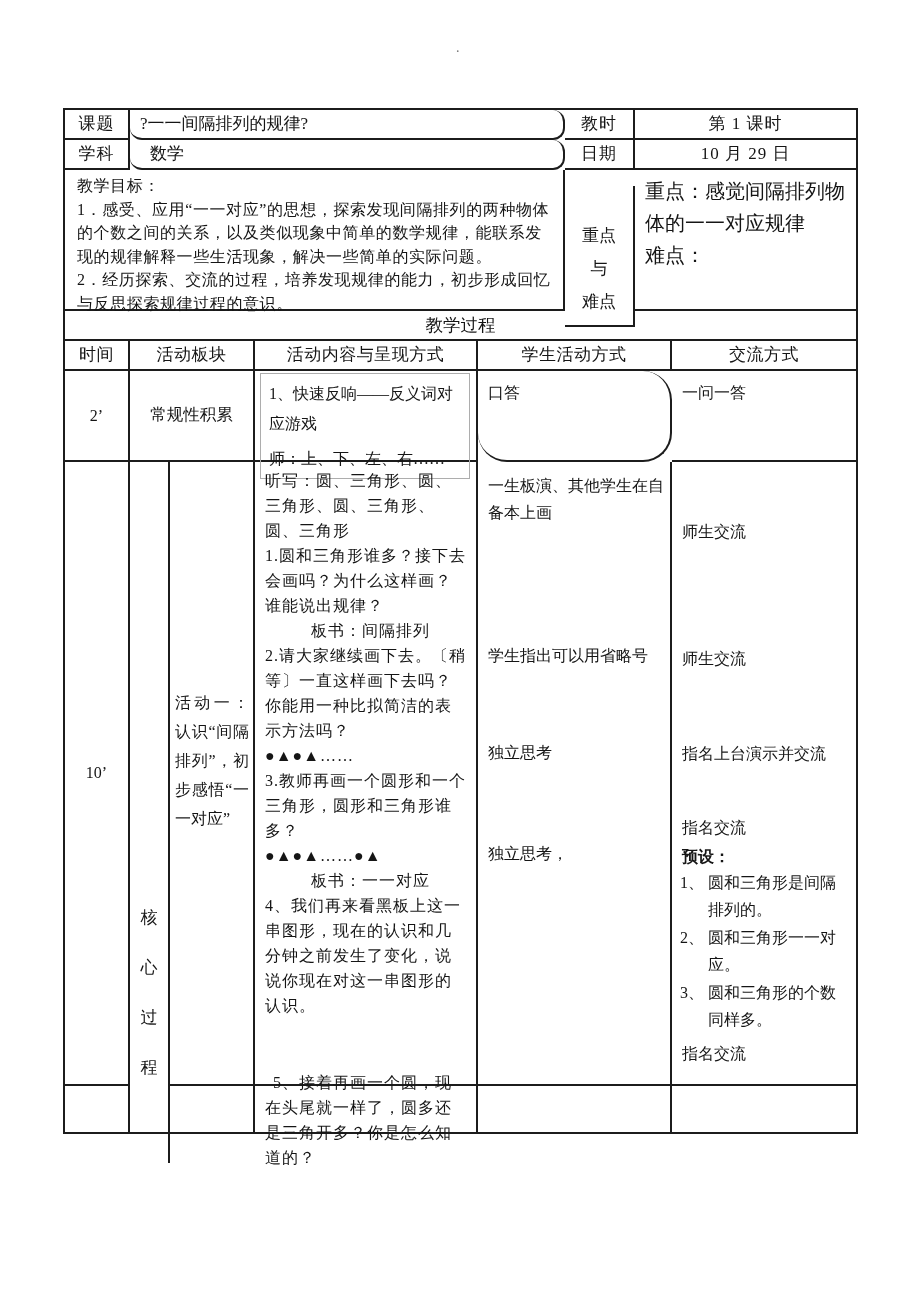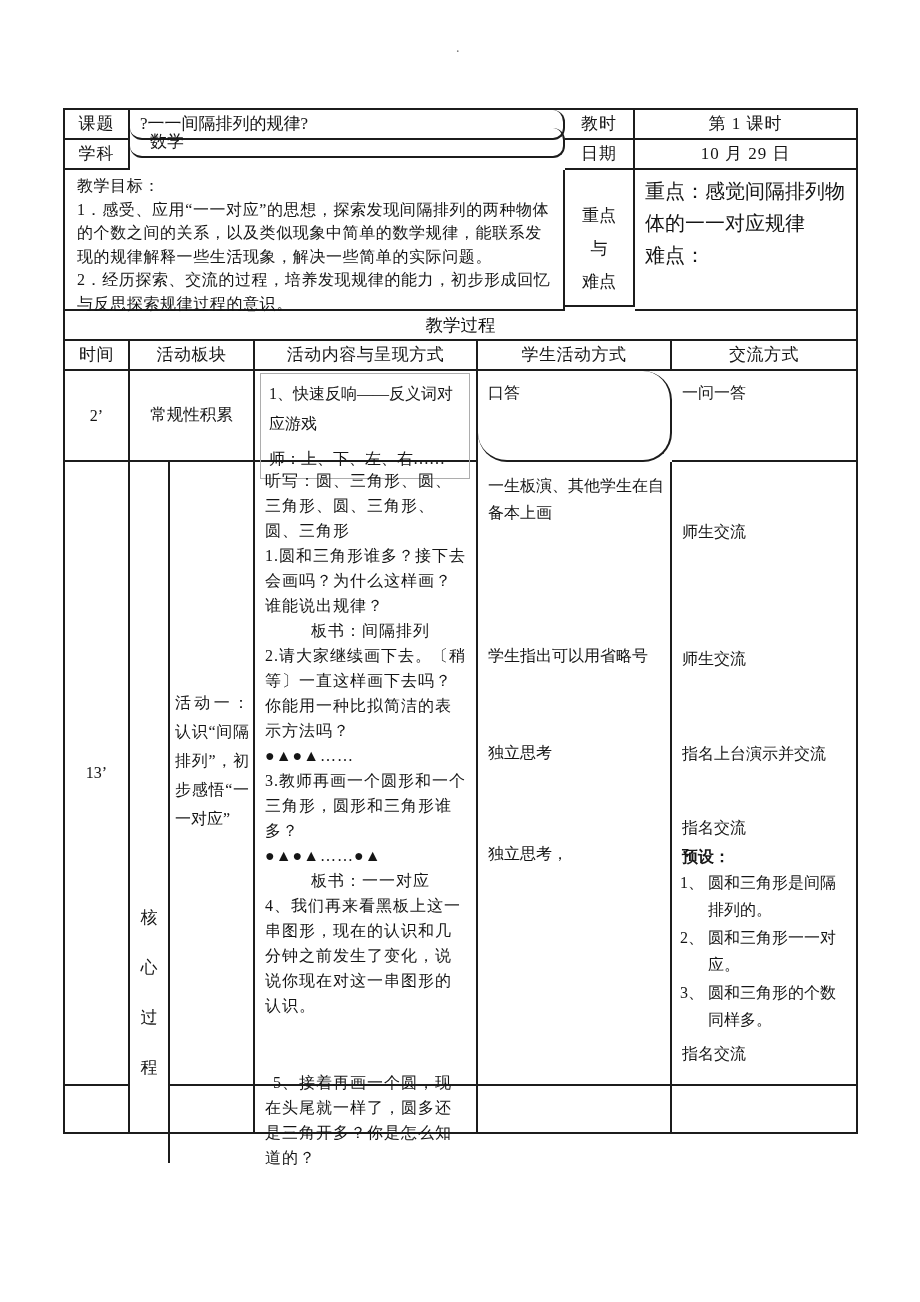--- a/index.html
+++ b/index.html
@@ -14,27 +14,27 @@
   .nr{border-right:none;}
   .cc{display:flex;align-items:center;justify-content:center;text-align:right;}
   .lbl{font-size:17px;letter-spacing:1px;}
   .val{display:flex;align-items:center;padding-left:10px;font-size:17px;border-radius:12px;}
   
   .a1{left:0;top:0;width:65px;height:30px;}
   .a2{left:65px;top:0;width:435px;height:30px;}
   .a3{left:500px;top:0;width:70px;height:30px;}
   .a4{left:570px;top:0;width:221px;height:30px;}
   .b1{left:0;top:30px;width:65px;height:30px;}
-  .b2{left:65px;top:18px;width:435px;height:30px;padding-left:20px;}
+  .b2{left:65px;top:30px;width:435px;height:30px;padding-left:20px;}
   .b3{left:500px;top:30px;width:70px;height:30px;}
   .b4{left:570px;top:30px;width:221px;height:30px;}
   
   .c1{left:0;top:60px;width:500px;height:141px;padding:4px 12px;font-size:16px;
       line-height:23.5px;letter-spacing:0.6px;}
-  .c2{left:500px;top:56px;width:70px;height:141px;padding-top:33px;text-align:center;
+  .c2{left:500px;top:76px;width:70px;height:141px;padding-top:33px;text-align:center;
       font-size:17px;line-height:33px;}
   .c3{left:570px;top:60px;width:221px;height:141px;padding:5px 10px;line-height:32px;font-size:20px;}
   
   .d1{left:0;top:201px;width:791px;height:30px;font-size:17.5px;}
   .e1{left:0;top:231px;width:65px;height:30px;}
   .e2{left:65px;top:231px;width:125px;height:30px;}
   .e3{left:190px;top:231px;width:223px;height:30px;}
   .e4{left:413px;top:231px;width:194px;height:30px;}
   .e5{left:607px;top:231px;width:184px;height:30px;}
   .hdr{font-size:17px;letter-spacing:0.5px;}
@@ -124,21 +124,21 @@
     <div class="cell f2 cc">常规性积累</div>
     <div class="cell f3">
       <div class="inner-box">
         <div class="p1">1、快速反响——反义词对应游戏</div>
         <div class="p2">师：上、下、左、右……</div>
       </div>
     </div>
     <div class="cell f4">口答</div>
     <div class="cell f5 nr">一问一答</div>
 
-    <div class="cell g1 cc">13’</div>
+    <div class="cell g1 cc">10’</div>
 
     <div class="cell g2a">
       <div class="core-vert">
         <div>核</div>
         <div>心</div>
         <div>过</div>
         <div>程</div>
       </div>
     </div>
 

